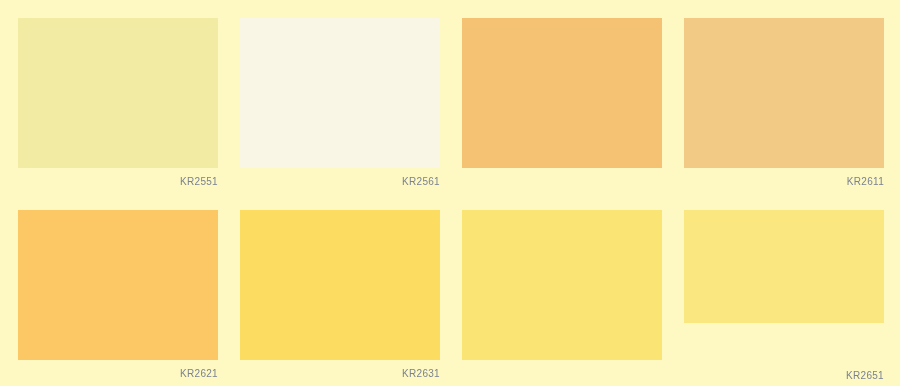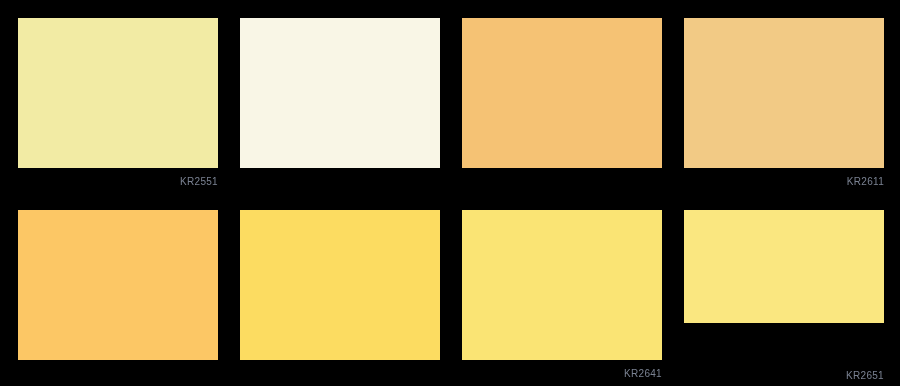--- a/index.html
+++ b/index.html
@@ -17,21 +17,21 @@
   .palette-grid {
     box-sizing: border-box;
     width: 900px;
     height: 386px;
     padding: 18px 14px 0 18px;
     display: grid;
     grid-template-columns: repeat(4, 200px);
     grid-template-rows: repeat(2, 175px);
     column-gap: 22px;
     row-gap: 17px;
-    background: #000000;
+    background: #fef9c3;
   }
   .swatch-cell {
     display: flex;
     flex-direction: column;
     width: 200px;
   }
   .swatch-chip {
     width: 200px;
     height: 150px;
     display: block;
@@ -55,42 +55,44 @@
 
 <div class="palette-grid">
 
   <div class="swatch-cell">
     <div class="swatch-chip" style="background-color: rgb(242, 235, 164);"></div>
     <div class="swatch-label" style="color: rgb(122, 130, 146);">KR2551</div>
   </div>
 
   <div class="swatch-cell">
     <div class="swatch-chip" style="background-color: rgb(249, 246, 230);"></div>
+    <div class="swatch-label" style="color: rgb(122, 130, 146);">KR2561</div>
   </div>
 
   <div class="swatch-cell">
     <div class="swatch-chip" style="background-color: rgb(245, 194, 116);"></div>
   </div>
 
   <div class="swatch-cell">
     <div class="swatch-chip" style="background-color: rgb(242, 202, 133);"></div>
     <div class="swatch-label" style="color: rgb(122, 130, 146);">KR2611</div>
   </div>
 
   <div class="swatch-cell">
     <div class="swatch-chip" style="background-color: rgb(252, 199, 101);"></div>
+    <div class="swatch-label" style="color: rgb(122, 130, 146);">KR2621</div>
   </div>
 
   <div class="swatch-cell">
     <div class="swatch-chip" style="background-color: rgb(252, 220, 97);"></div>
+    <div class="swatch-label" style="color: rgb(122, 130, 146);">KR2631</div>
   </div>
 
   <div class="swatch-cell">
     <div class="swatch-chip" style="background-color: rgb(250, 228, 116);"></div>
-    <div class="swatch-label" style="color: rgb(122, 130, 146);">KR2641</div>
   </div>
 
   <div class="swatch-cell">
     <div class="swatch-chip" style="background-color: rgb(250, 231, 128);"></div>
     <div class="swatch-label" style="color: rgb(122, 130, 146); margin-top: 44px;">KR2651</div>
   </div>
 
 </div>
 
 </body></html>

